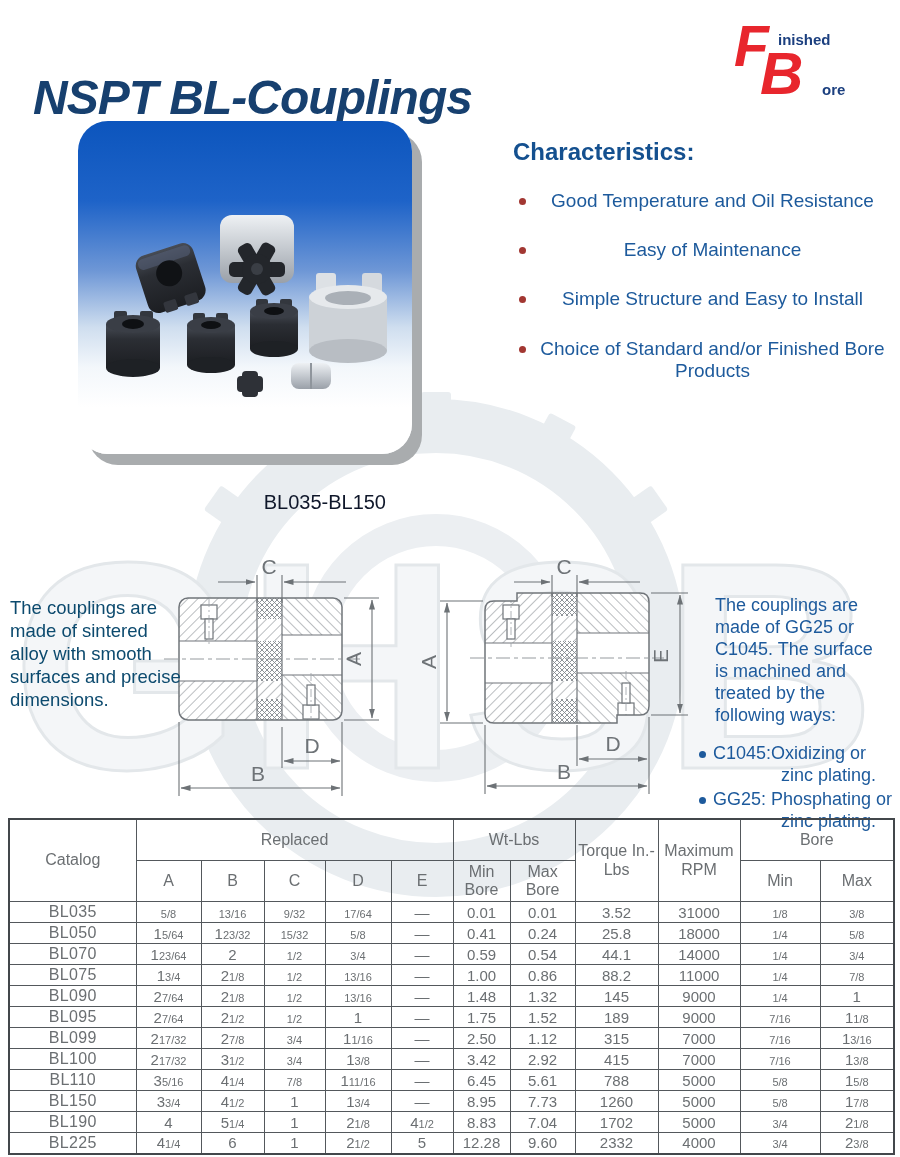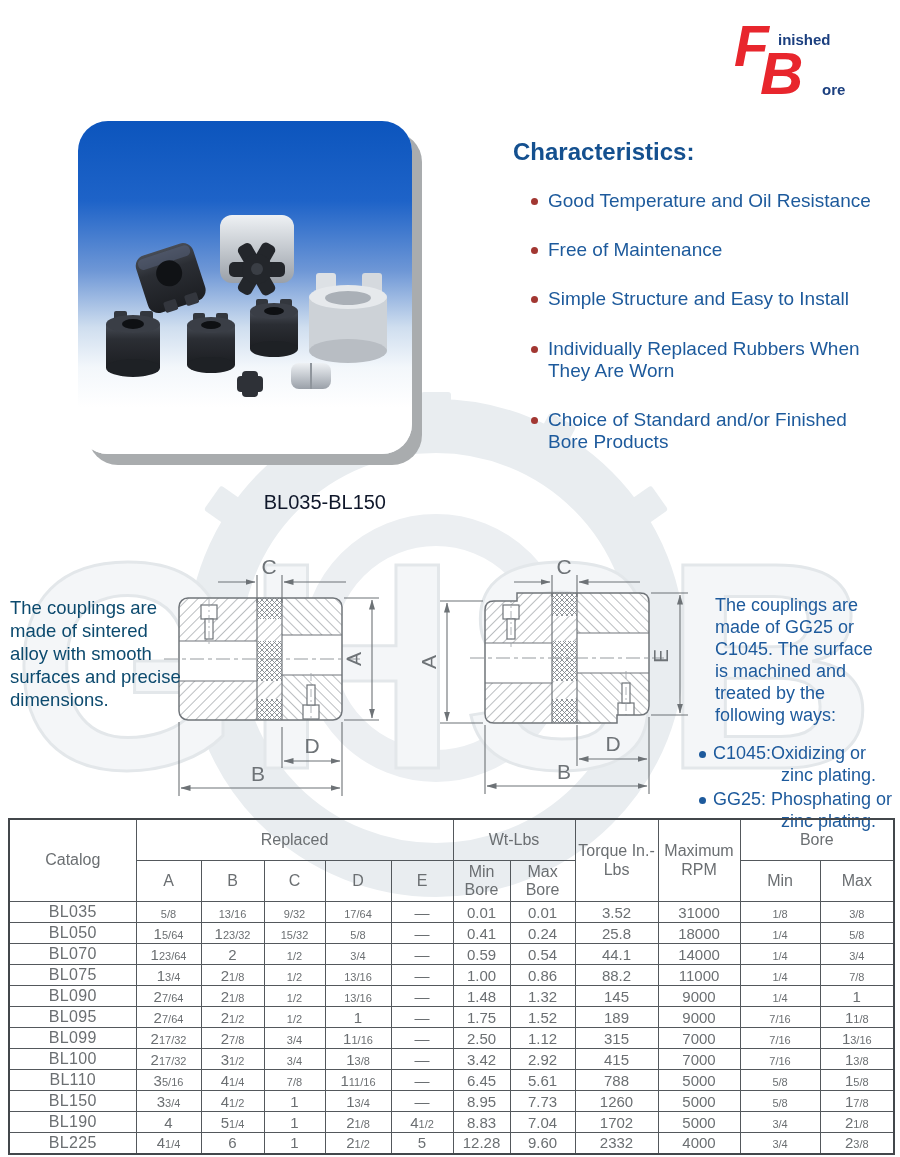--- a/index.html
+++ b/index.html
@@ -24,21 +24,21 @@
   .hero{position:absolute;left:78px;top:121px;width:334px;height:333px;z-index:2;
         border-radius:30px;
         background:linear-gradient(180deg,#0c55bd 0%,#1e63c8 24%,#6e97d6 45%,
                    #cfdeef 62%,#f3f7fb 74%,#ffffff 86%);
         box-shadow:10px 11px 0 #a9acae;}
   .hero svg{position:absolute;left:0;top:0;}
 
   
   .chars{position:absolute;left:513px;top:126px;width:380px;z-index:2;}
   .chars h2{margin:12px 0 24px 0;font-size:24px;font-weight:bold;color:#14508f;}
-  .chars ul{list-style:none;margin:16px;padding:0;}
+  .chars ul{list-style:none;margin:4px;padding:0;text-align:center;}
   .chars li{position:relative;padding-left:19px;margin-bottom:27px;
             font-size:19px;line-height:1.17;color:#1d5a9c;}
   .chars li::before{content:"";position:absolute;left:2px;top:8px;width:7px;height:7px;
             border-radius:50%;background:#a23732;}
 
   
   .dlabel{position:absolute;z-index:2;width:190px;text-align:right;
           font-size:20px;color:#0f172a;}
   .dlabel.left{left:196px;top:491px;}
   .dlabel.right{left:462px;top:491px;}
@@ -97,20 +97,21 @@
     <g fill="#e9edf0">
       <rect x="421" y="392" width="30" height="26" rx="3"></rect>
       <rect x="300" y="418" width="30" height="26" rx="3" transform="rotate(-28 315 431)"></rect>
       <rect x="542" y="418" width="30" height="26" rx="3" transform="rotate(28 557 431)"></rect>
       <rect x="208" y="492" width="30" height="26" rx="3" transform="rotate(-55 223 505)"></rect>
       <rect x="634" y="492" width="30" height="26" rx="3" transform="rotate(55 649 505)"></rect>
     </g>
     <text x="446" y="768" text-anchor="middle" font-size="295" font-weight="bold" letter-spacing="4" fill="#f4f6f8" stroke="#e3e7ea" stroke-width="3">GHSB</text>
   </svg>
 
+  <h1 class="title">NSPT BL-Couplings</h1>
   <div class="fb-logo">
     <span class="fb-f">F</span>
     <span class="fb-finished">inished</span>
     <span class="fb-b">B</span>
     <span class="fb-ore">ore</span>
   </div>
 
   <div class="hero">
     <svg width="334" height="333" viewBox="0 0 334 333">
       <defs>
@@ -190,23 +191,22 @@
         <rect x="164" y="250" width="16" height="26" rx="4"></rect>
         <rect x="159" y="255" width="26" height="16" rx="4"></rect>
       </g>
     </svg>
   </div>
 
   <section class="chars">
     <h2>Characteristics:</h2>
     <ul>
       <li>Good Temperature and Oil Resistance</li>
-      <li>Free of Maintenance</li>
+      <li>Easy of Maintenance</li>
       <li>Simple Structure and Easy to Install</li>
-      <li>Individually Replaced Rubbers When They Are Worn</li>
       <li>Choice of Standard and/or Finished Bore Products</li>
     </ul>
   </section>
 
   <div class="dlabel left">BL035-BL150</div>
   <p class="left-caption">The couplings are made of sintered alloy with smooth surfaces and precise dimensions.</p>
   <div class="right-caption">
     <p>The couplings are made of GG25 or C1045. The surface is machined and treated by the following ways:</p>
     <ul>
       <li>C1045:Oxidizing or zinc plating.</li>

